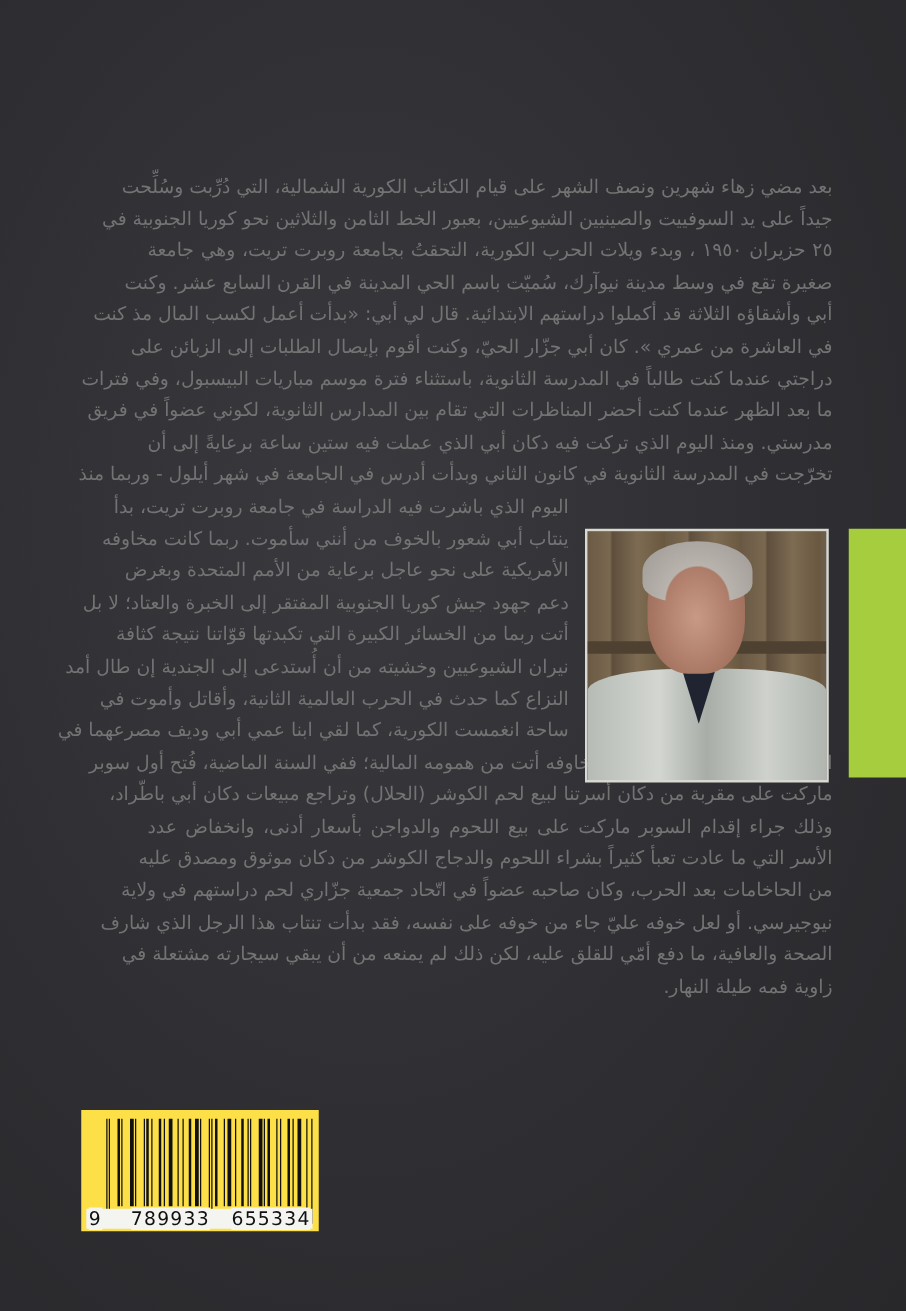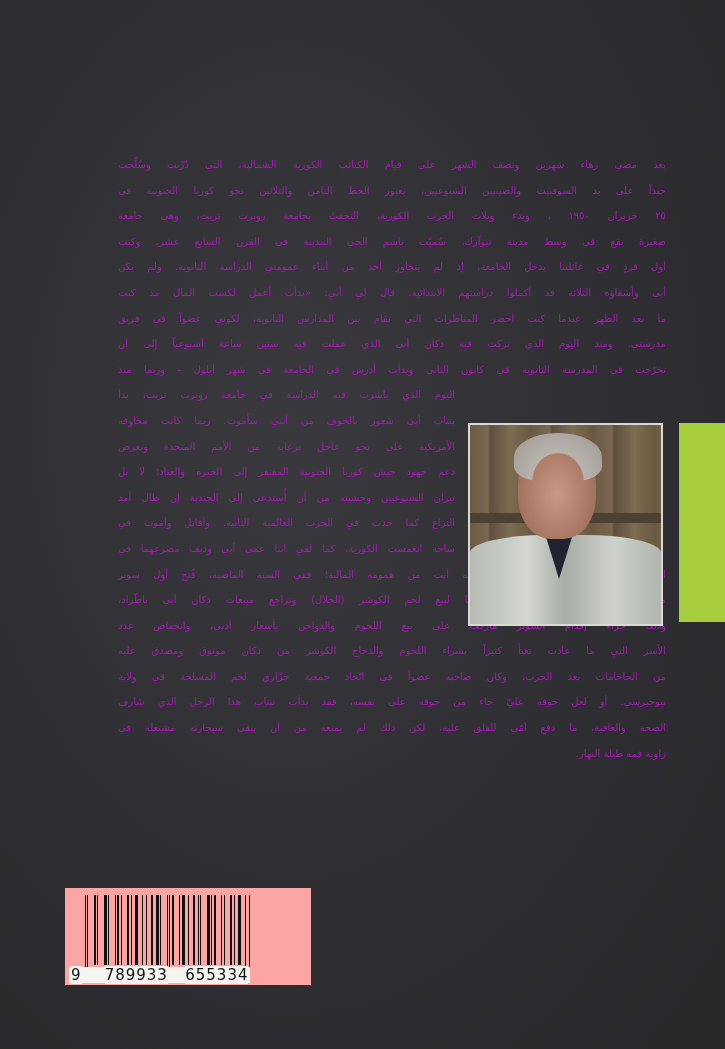--- a/index.html
+++ b/index.html
@@ -3,23 +3,23 @@
 <meta charset="utf-8">
 <style>
   html, body { margin: 0; padding: 0; }
   body {
     width: 725px; height: 1049px; overflow: hidden; position: relative;
     background: radial-gradient(ellipse at 40% 40%, #3a3a3e 0%, #2f2f33 55%, #28282b 100%);
     font-family: "DejaVu Serif", serif;
   }
   .cover { position: absolute; inset: 0; }
   .text-block {
-    position: absolute; left: 118px; top: 152px; width: 548px;
+    position: absolute; left: 118px; top: 137px; width: 548px;
     direction: rtl; text-align: justify; text-align-last: right;
-    color: #a21caf; font-size: 10px; line-height: 25.6px;
+    color: #737373; font-size: 15px; line-height: 25.6px;
     font-family: "DejaVu Sans", sans-serif;
   }
   .line { display: block; white-space: nowrap; text-align-last: justify; text-align: justify; }
   .line.narrow { width: 337px; margin-left: 0; margin-right: auto; }
   .line.last { text-align-last: right; }
   .photo {
     position: absolute; left: 468px; top: 423px; width: 195px; height: 203px;
     border: 2px solid #d9d9d4; box-sizing: border-box; overflow: hidden;
     background:
       linear-gradient(180deg, rgba(0,0,0,0) 0%, rgba(0,0,0,0) 60%, rgba(0,0,0,0) 100%),
@@ -38,60 +38,62 @@
     position: absolute; left: 0; right: 0; top: 110px; bottom: 0;
     background: linear-gradient(90deg, #b6bbb6 0%, #d3d6d1 30%, #a8ada8 50%, #cfd2cc 75%, #b0b5b0 100%);
     border-radius: 40% 40% 0 0 / 20% 20% 0 0;
   }
   .photo .collar {
     position: absolute; left: 76px; top: 112px; width: 26px; height: 42px; background: #1f2430;
     clip-path: polygon(0 0, 100% 0, 50% 100%);
   }
   .green-strip { position: absolute; left: 679px; top: 423px; width: 46px; height: 199px; background: #a5cd3d; }
   .barcode {
-    position: absolute; left: 65px; top: 888px; width: 246px; height: 97px; background: #fca5a5;
+    position: absolute; left: 65px; top: 888px; width: 190px; height: 97px; background: #fde047;
   }
   .bars { position: absolute; left: 20px; top: 7px; width: 182px; height: 78px; display: flex; align-items: flex-start; }
   .bar { background: #111; height: 70px; }
   .bar.long { height: 84px; }
   .barcode-number {
     position: absolute; left: 4px; bottom: 2px; font-family: "DejaVu Sans", sans-serif;
     font-size: 15px; color: #111; letter-spacing: 1px; background: #f4f4f1; padding: 0 2px; line-height: 16px;
   }
   .barcode-number span { background: #f4f4f1; }
 </style>
 </head>
 <body>
 
 <div class="cover">
 
   <div class="text-block">
     <span class="line">بعد مضي زهاء شهرين ونصف الشهر على قيام الكتائب الكورية الشمالية، التي دُرِّبت وسُلِّحت</span>
     <span class="line">جيداً على يد السوفييت والصينيين الشيوعيين، بعبور الخط الثامن والثلاثين نحو كوريا الجنوبية في</span>
     <span class="line">٢٥ حزيران ١٩٥٠ ، وبدء ويلات الحرب الكورية، التحقتُ بجامعة روبرت تريت، وهي جامعة</span>
     <span class="line">صغيرة تقع في وسط مدينة نيوآرك، سُميّت باسم الحي المدينة في القرن السابع عشر. وكنت</span>
-    <span class="line">أول فردٍ في عائلتنا يدخل الجامعة، إذ لم يتجاوز أحد من أبناء عمومتي الدراسة الثانوية، ولم يكن</span>
     <span class="line">أبي وأشقاؤه الثلاثة قد أكملوا دراستهم الابتدائية. قال لي أبي: «بدأت أعمل لكسب المال مذ كنت</span>
+    <span class="line">في العاشرة من عمري ». كان أبي جزّار الحيّ، وكنت أقوم بإيصال الطلبات إلى الزبائن على</span>
+    <span class="line">دراجتي عندما كنت طالباً في المدرسة الثانوية، باستثناء فترة موسم مباريات البيسبول، وفي فترات</span>
     <span class="line">ما بعد الظهر عندما كنت أحضر المناظرات التي تقام بين المدارس الثانوية، لكوني عضواً في فريق</span>
-    <span class="line">مدرستي. ومنذ اليوم الذي تركت فيه دكان أبي الذي عملت فيه ستين ساعة أسبوعياً إلى أن</span>
+    <span class="line">مدرستي. ومنذ اليوم الذي تركت فيه دكان أبي الذي عملت فيه ستين ساعة برعايةً إلى أن</span>
     <span class="line">تخرّجت في المدرسة الثانوية في كانون الثاني وبدأت أدرس في الجامعة في شهر أيلول - وربما منذ</span>
 
     <span class="line narrow">اليوم الذي باشرت فيه الدراسة في جامعة روبرت تريت، بدأ</span>
     <span class="line narrow">ينتاب أبي شعور بالخوف من أنني سأموت. ربما كانت مخاوفه</span>
     <span class="line narrow">الأمريكية على نحو عاجل برعاية من الأمم المتحدة وبغرض</span>
     <span class="line narrow">دعم جهود جيش كوريا الجنوبية المفتقر إلى الخبرة والعتاد؛ لا بل</span>
+    <span class="line narrow">أتت ربما من الخسائر الكبيرة التي تكبدتها قوّاتنا نتيجة كثافة</span>
     <span class="line narrow">نيران الشيوعيين وخشيته من أن أُستدعى إلى الجندية إن طال أمد</span>
     <span class="line narrow">النزاع كما حدث في الحرب العالمية الثانية، وأقاتل وأموت في</span>
     <span class="line narrow">ساحة انغمست الكورية، كما لقي ابنا عمي أبي وديف مصرعهما في</span>
 
     <span class="line">الحرب العالمية الثانية. أو لعل مخاوفه أتت من همومه المالية؛ ففي السنة الماضية، فُتح أول سوبر</span>
     <span class="line">ماركت على مقربة من دكان أسرتنا لبيع لحم الكوشر (الحلال) وتراجع مبيعات دكان أبي باطّراد،</span>
     <span class="line">وذلك جراء إقدام السوبر ماركت على بيع اللحوم والدواجن بأسعار أدنى، وانخفاض عدد</span>
     <span class="line">الأسر التي ما عادت تعبأ كثيراً بشراء اللحوم والدجاج الكوشر من دكان موثوق ومصدق عليه</span>
-    <span class="line">من الحاخامات بعد الحرب، وكان صاحبه عضواً في اتّحاد جمعية جزّاري لحم المسلحة في ولاية</span>
+    <span class="line">من الحاخامات بعد الحرب، وكان صاحبه عضواً في اتّحاد جمعية جزّاري لحم دراستهم في ولاية</span>
     <span class="line">نيوجيرسي. أو لعل خوفه عليّ جاء من خوفه على نفسه، فقد بدأت تنتاب هذا الرجل الذي شارف</span>
     <span class="line">الصحة والعافية، ما دفع أمّي للقلق عليه، لكن ذلك لم يمنعه من أن يبقي سيجارته مشتعلة في</span>
     <span class="line last">زاوية فمه طيلة النهار.</span>
   </div>
 
   <div class="photo">
     <div class="shelf"></div>
     <div class="shirt"></div>
     <div class="collar"></div>
     <div class="head"></div>

